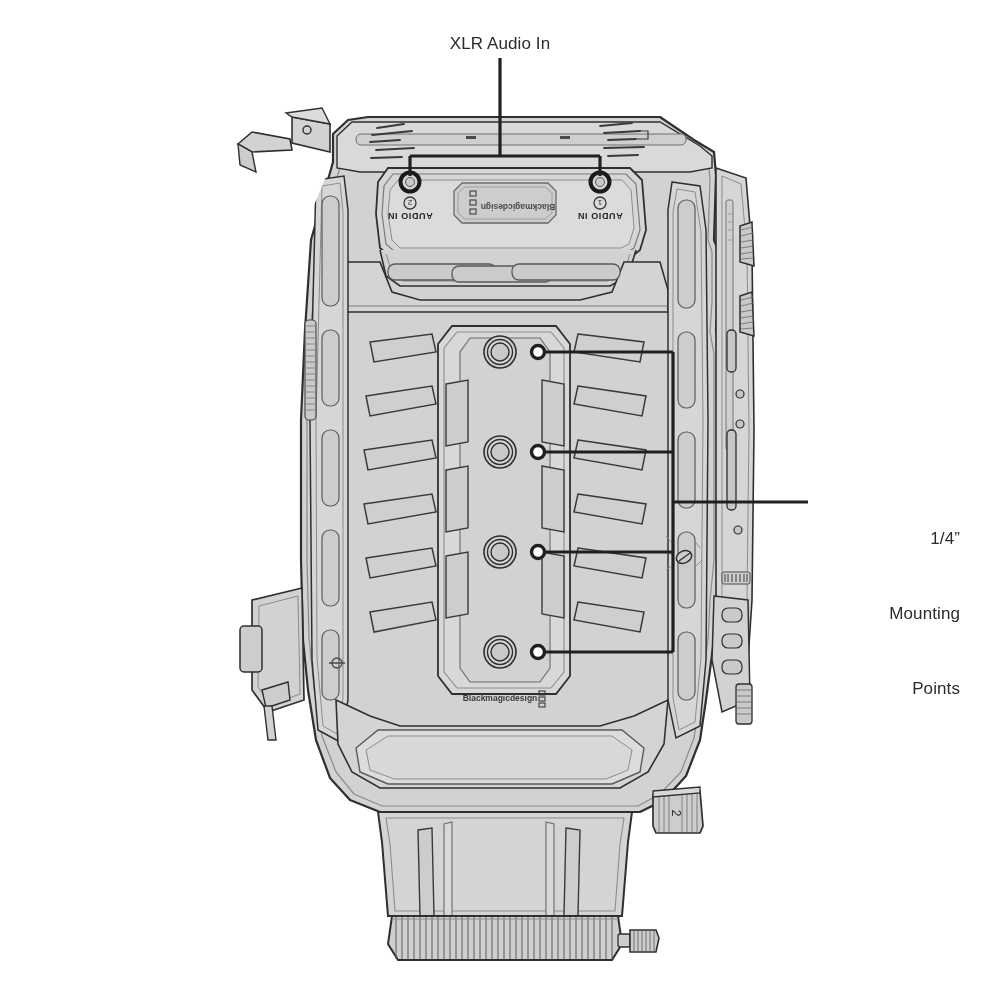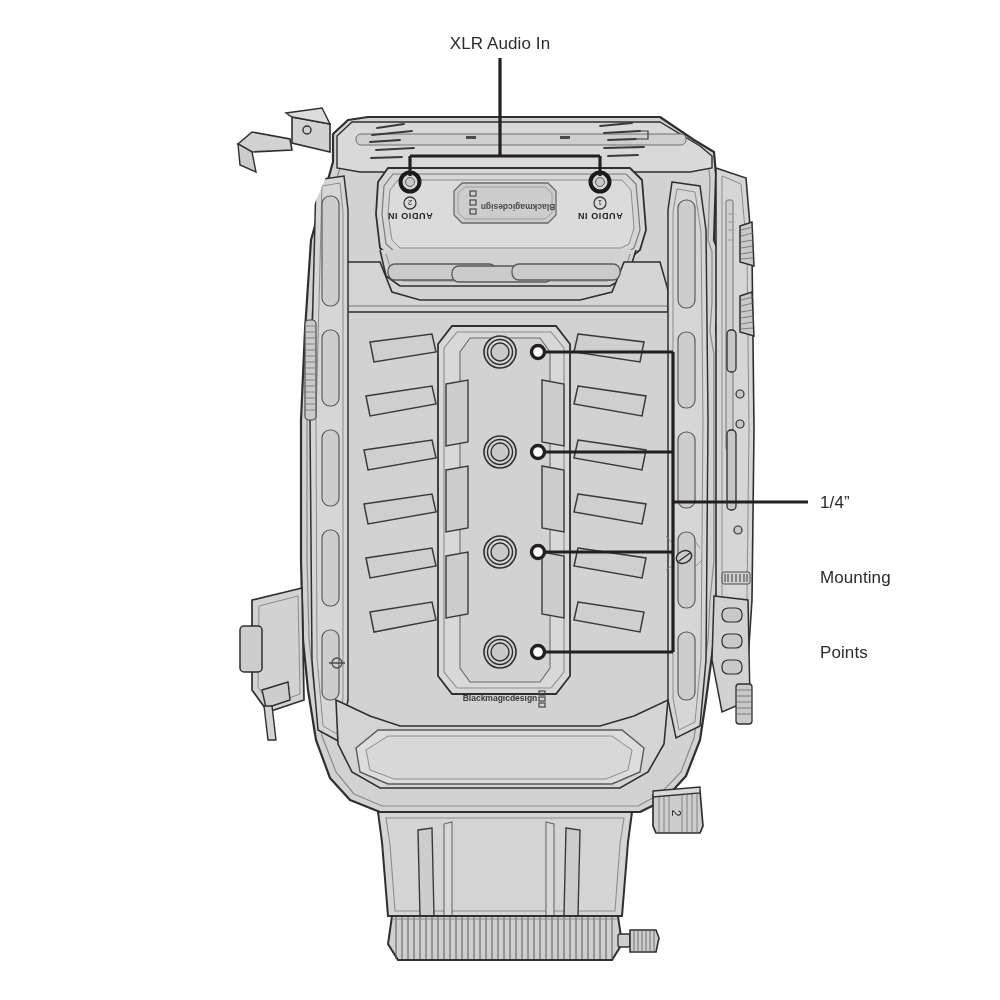--- a/index.html
+++ b/index.html
@@ -35,23 +35,23 @@
     letter-spacing: 0.1px;
   }
   #label-xlr {
     left: 0;
     top: 31px;
     width: 1000px;
     text-align: center;
   }
   #label-mounting {
     left: 820px;
-    top: 440px;
+    top: 476px;
     width: 140px;
-    text-align: left;
+    text-align: right;
   }
   .ln { display: block; }
 </style>
 </head>
 <body>
 
 <div id="stage">
 
   <svg class="diagram" viewBox="0 0 1000 1000">
     <defs>

